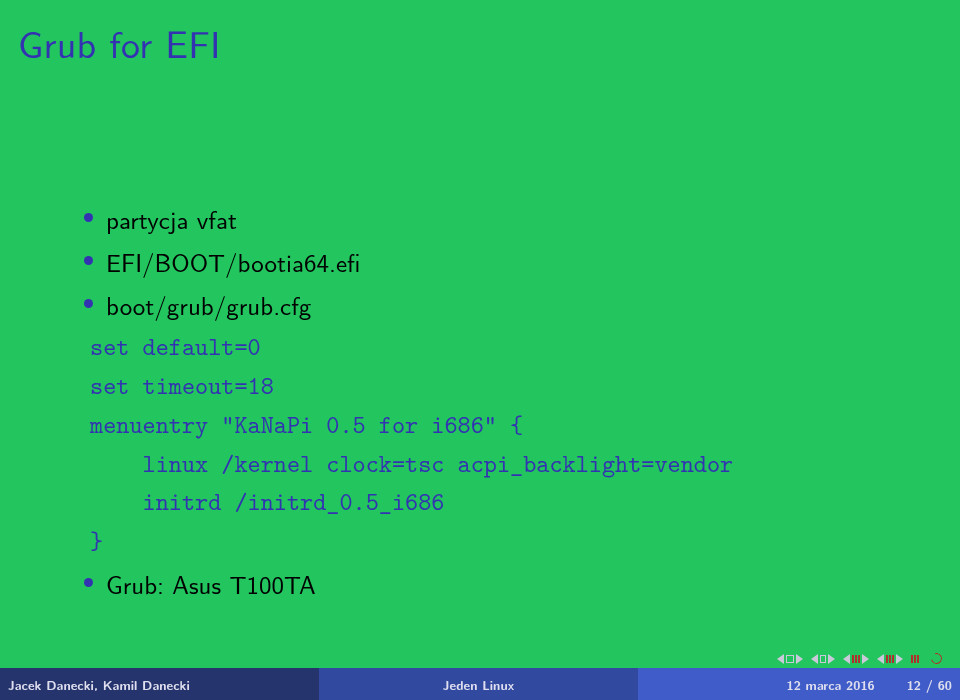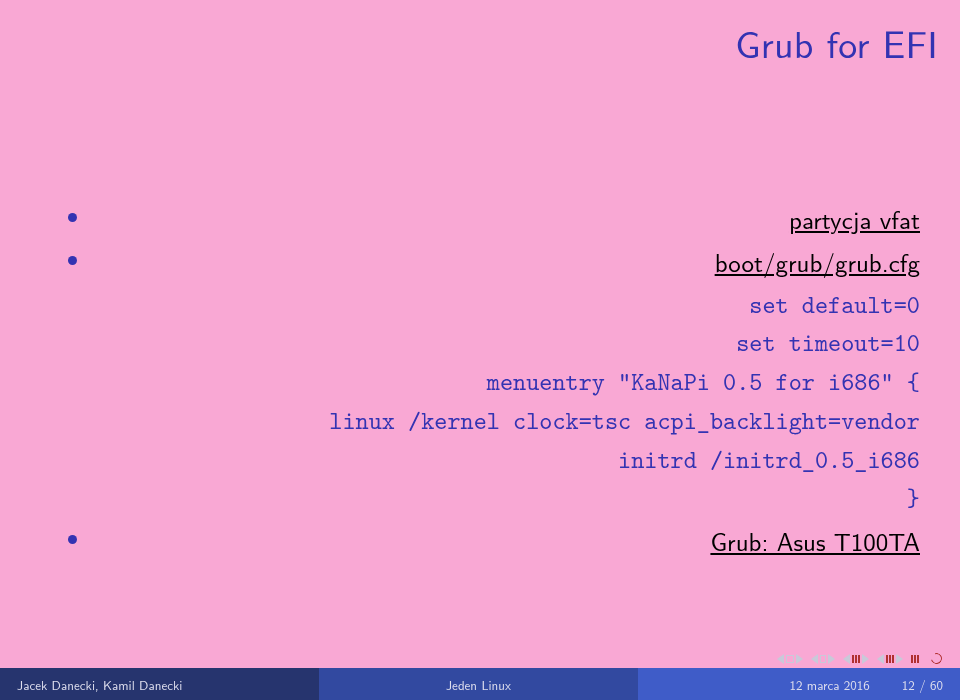--- a/index.html
+++ b/index.html
@@ -7,39 +7,37 @@
   body {
     font-family: "CMU Sans Serif", "Latin Modern Sans", "DejaVu Sans", sans-serif;
     background: #fff;
     color: #000;
     position: relative;
   }
   .slide {
     width: 960px;
     height: 700px;
     position: relative;
-    background: #f9a8d4;
-    text-align: right;
+    background: #22c55e;
   }
   .title {
     font-size: 38px;
     color: #3333b2;
     padding: 14px 22px 0 18px;
     font-weight: 400;
     letter-spacing: 0.2px;
   }
   .content {
     padding: 130px 40px 0 90px;
     font-size: 25px;
     line-height: 1.55;
   }
   .item {
     position: relative;
-    margin: 0 0 4px 0;
-    text-decoration: underline;
+    margin: 0 0 4px 16px;
   }
   .item::before {
     content: "";
     position: absolute;
     left: -22px;
     top: 13px;
     width: 9px;
     height: 9px;
     background: #3333b2;
     border-radius: 50%;
@@ -58,21 +56,22 @@
     right: 0;
     bottom: 0;
     height: 32px;
     display: flex;
     font-size: 13px;
     color: #dedeee;
   }
   .footer > div {
     display: flex;
     align-items: center;
-    padding: 0 17px;
+    padding: 0 8px;
+    font-weight: bold;
   }
   .footer .left {
     flex: 0 0 319px;
     background: #26346e;
     justify-content: flex-start;
   }
   .footer .center {
     flex: 1 1 auto;
     background: #3249a0;
     justify-content: center;
@@ -124,23 +123,24 @@
 </style>
 </head>
 <body>
 
 <div class="slide">
 
   <div class="title">Grub for EFI</div>
 
   <div class="content">
     <div class="item">partycja vfat</div>
+    <div class="item">EFI/BOOT/bootia64.efi</div>
     <div class="item">boot/grub/grub.cfg</div>
     <div class="code-block">set default=0
-set timeout=10
+set timeout=18
 menuentry "KaNaPi 0.5 for i686" {
     linux /kernel clock=tsc acpi_backlight=vendor
     initrd /initrd_0.5_i686
 }</div>
     <div class="item">Grub: Asus T100TA</div>
   </div>
 
   <div class="navicons">
     <span class="grp">
         <span class="tri tri-l"></span>

